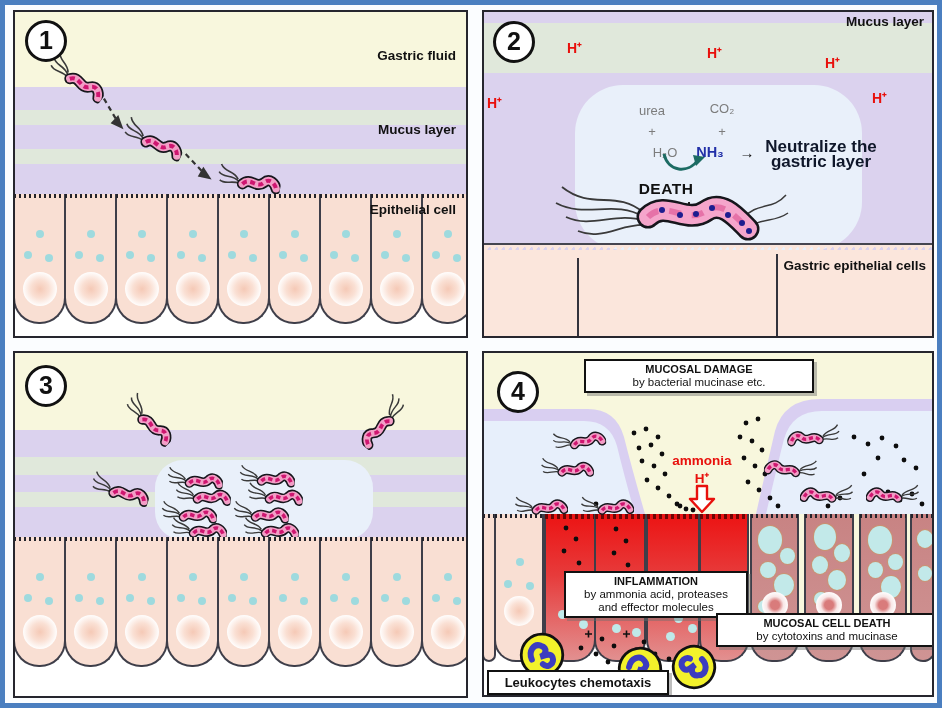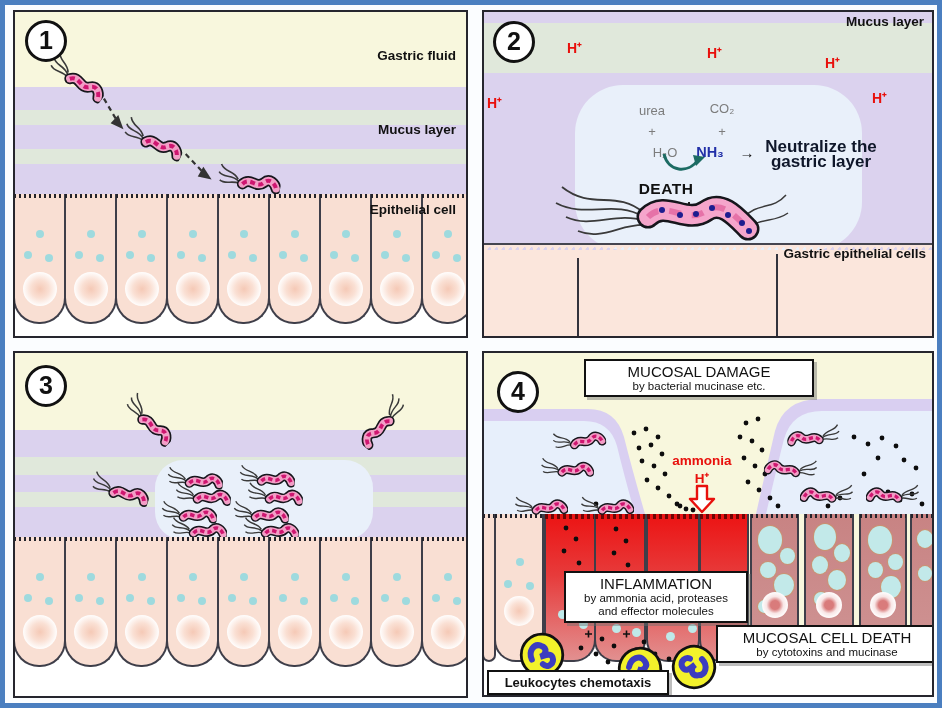--- a/index.html
+++ b/index.html
@@ -53,21 +53,21 @@
   .cell4.red::before{height:5px;background:repeating-linear-gradient(90deg,#6d0505 0 3px,transparent 3px 6px);}
   .cell4.vac{background:linear-gradient(180deg,#c88383 0%,var(--c-vac_cell,#cf9494) 100%);}
   .td{position:absolute;width:9px;height:9px;border-radius:50%;background:#bfe9e9;}
   .vacu{position:absolute;border-radius:50%;background:var(--c-vacuole,#c2e9e9);box-shadow:0 0 0 1px rgba(202,160,94,.5);}
   .vnuc{position:absolute;left:50%;margin-left:-13px;top:78px;width:26px;height:26px;border-radius:50%;
         background:radial-gradient(circle,#d97b7b 0 24%,#f8e6e6 46%,#fff 72%);}
   .rnuc{position:absolute;left:50%;margin-left:-15px;top:74px;width:30px;height:30px;border-radius:50%;
         background:radial-gradient(circle,#8e0b0b 0 26%,#e8baba 48%,#f3dede 70%,rgba(243,222,222,0) 78%);}
   .wbox{position:absolute;background:#fff;border:2px solid #111;text-align:center;padding:2px 5px;
         box-shadow:3px 3px 0 rgba(110,110,110,.45);}
-  .wbox .t1{font-weight:normal;font-size:15px;line-height:1.15;}
+  .wbox .t1{font-weight:bold;font-size:11px;line-height:1.15;}
   .wbox .t2{font-size:11.5px;line-height:1.15;}
   .whitearea{position:absolute;left:0;right:0;background:#fff;}
   .pep{position:absolute;text-align:center;font-weight:bold;font-size:13.5px;color:var(--c-h_red,#e8100c);}
   .conn{position:absolute;width:2px;background:#222;}
 </style>
 </head>
 <body>
 
 <svg width="0" height="0" style="position:absolute">
   <defs>
@@ -220,21 +220,21 @@
 
     <div class="p2cells"></div>
     <div class="vl" style="left:93px;height:78px"></div>
     <div class="vl" style="left:292px;height:82px"></div>
 
     <svg class="bact" style="left:60px;top:145px;width:250px;height:110px">
         <use href="#sym-bact-big"></use>
       </svg>
 
     <div class="lbl r" style="right:8px;top:2px">Mucus layer</div>
-    <div class="lbl r" style="right:6px;top:234px">Gastric epithelial cells</div>
+    <div class="lbl r" style="right:6px;top:246px">Gastric epithelial cells</div>
     <div class="badge" style="left:9px;top:9px">2</div>
   </div>
 
   <div class="panel" id="p3" style="left:8px;top:346px;width:455px;height:347px">
     <div class="band" style="top:0;height:77px;background:var(--c-cream,#f8f7dd)"></div>
     <div class="band" style="top:77px;height:107px;background:var(--c-lavender,#dbd2ee)"></div>
     <div class="band" style="top:104px;height:18px;background:var(--c-stripe,#e0e8db)"></div>
     <div class="band" style="top:139px;height:15px;background:var(--c-stripe,#e0e8db)"></div>
     <div class="bubble" style="left:140px;top:107px;width:218px;height:80px;border-radius:28px"></div>
 
@@ -518,21 +518,21 @@
 
     <div class="wbox" style="left:100px;top:6px;width:216px">
       <div class="t1">MUCOSAL DAMAGE</div>
       <div class="t2">by bacterial mucinase etc.</div>
     </div>
     <div class="wbox" style="left:80px;top:218px;width:170px">
       <div class="t1">INFLAMMATION</div>
       <div class="t2">by ammonia acid, proteases</div>
       <div class="t2">and effector molecules</div>
     </div>
-    <div class="wbox" style="left:232px;top:272px;width:208px">
+    <div class="wbox" style="left:232px;top:260px;width:208px">
       <div class="t1">MUCOSAL CELL DEATH</div>
       <div class="t2">by cytotoxins and mucinase</div>
     </div>
     <div class="wbox" style="left:3px;top:317px;width:170px;font-weight:600;font-size:13px;padding:3px 4px">Leukocytes chemotaxis</div>
 
     <div class="badge" style="left:13px;top:18px">4</div>
   </div>
 
 </div>
 

